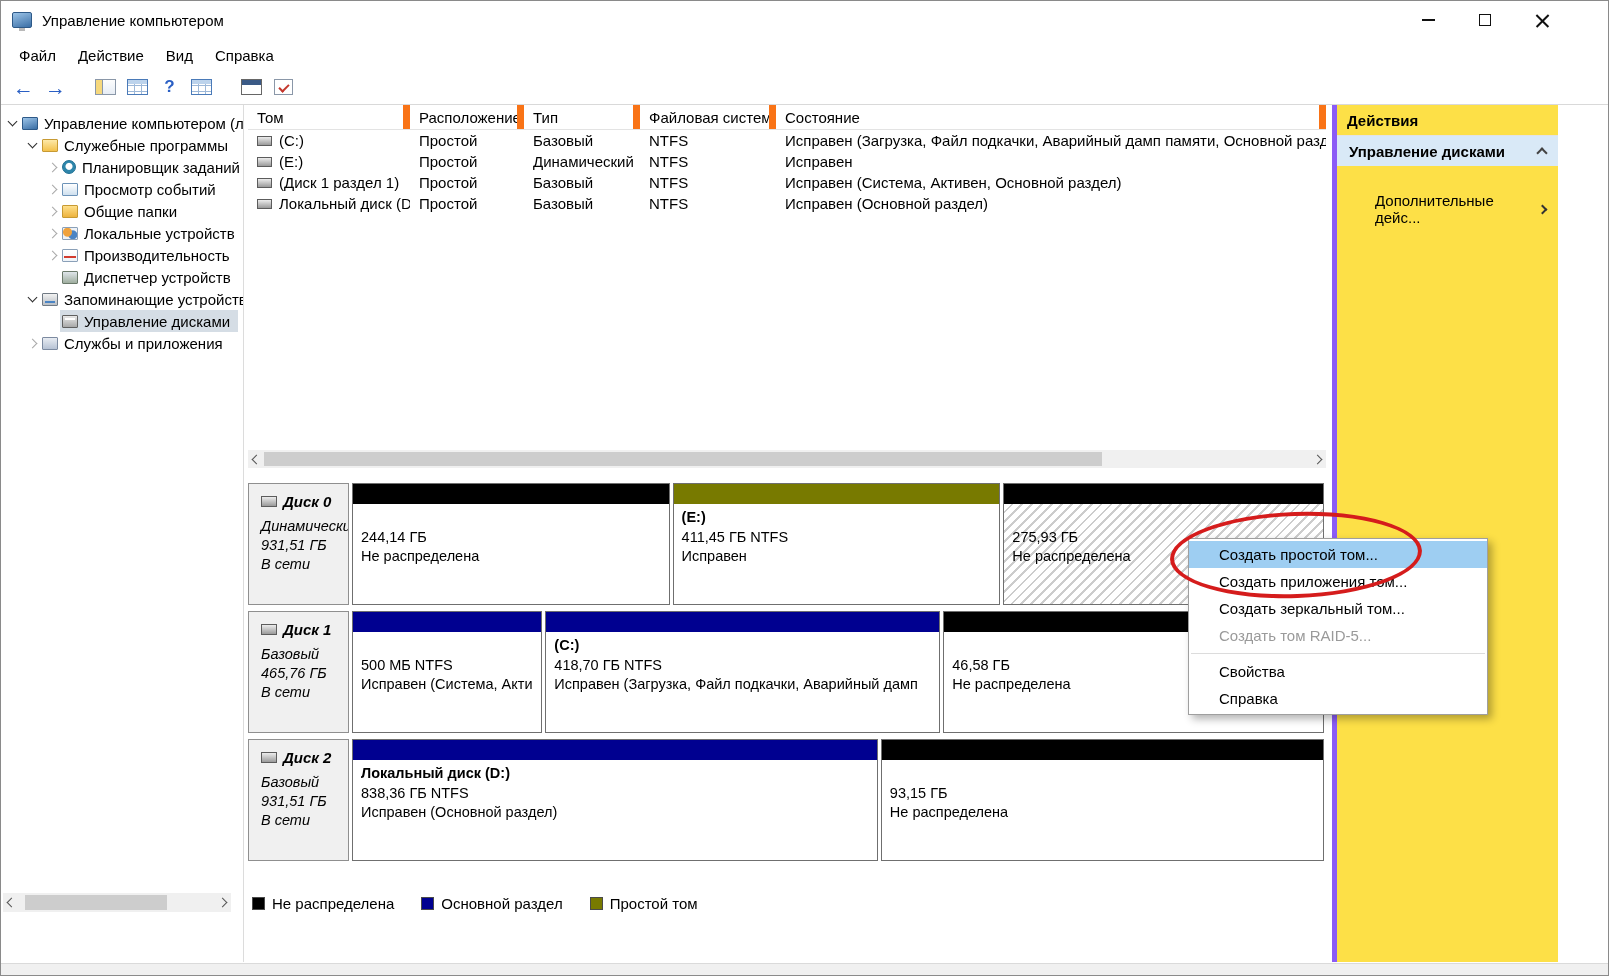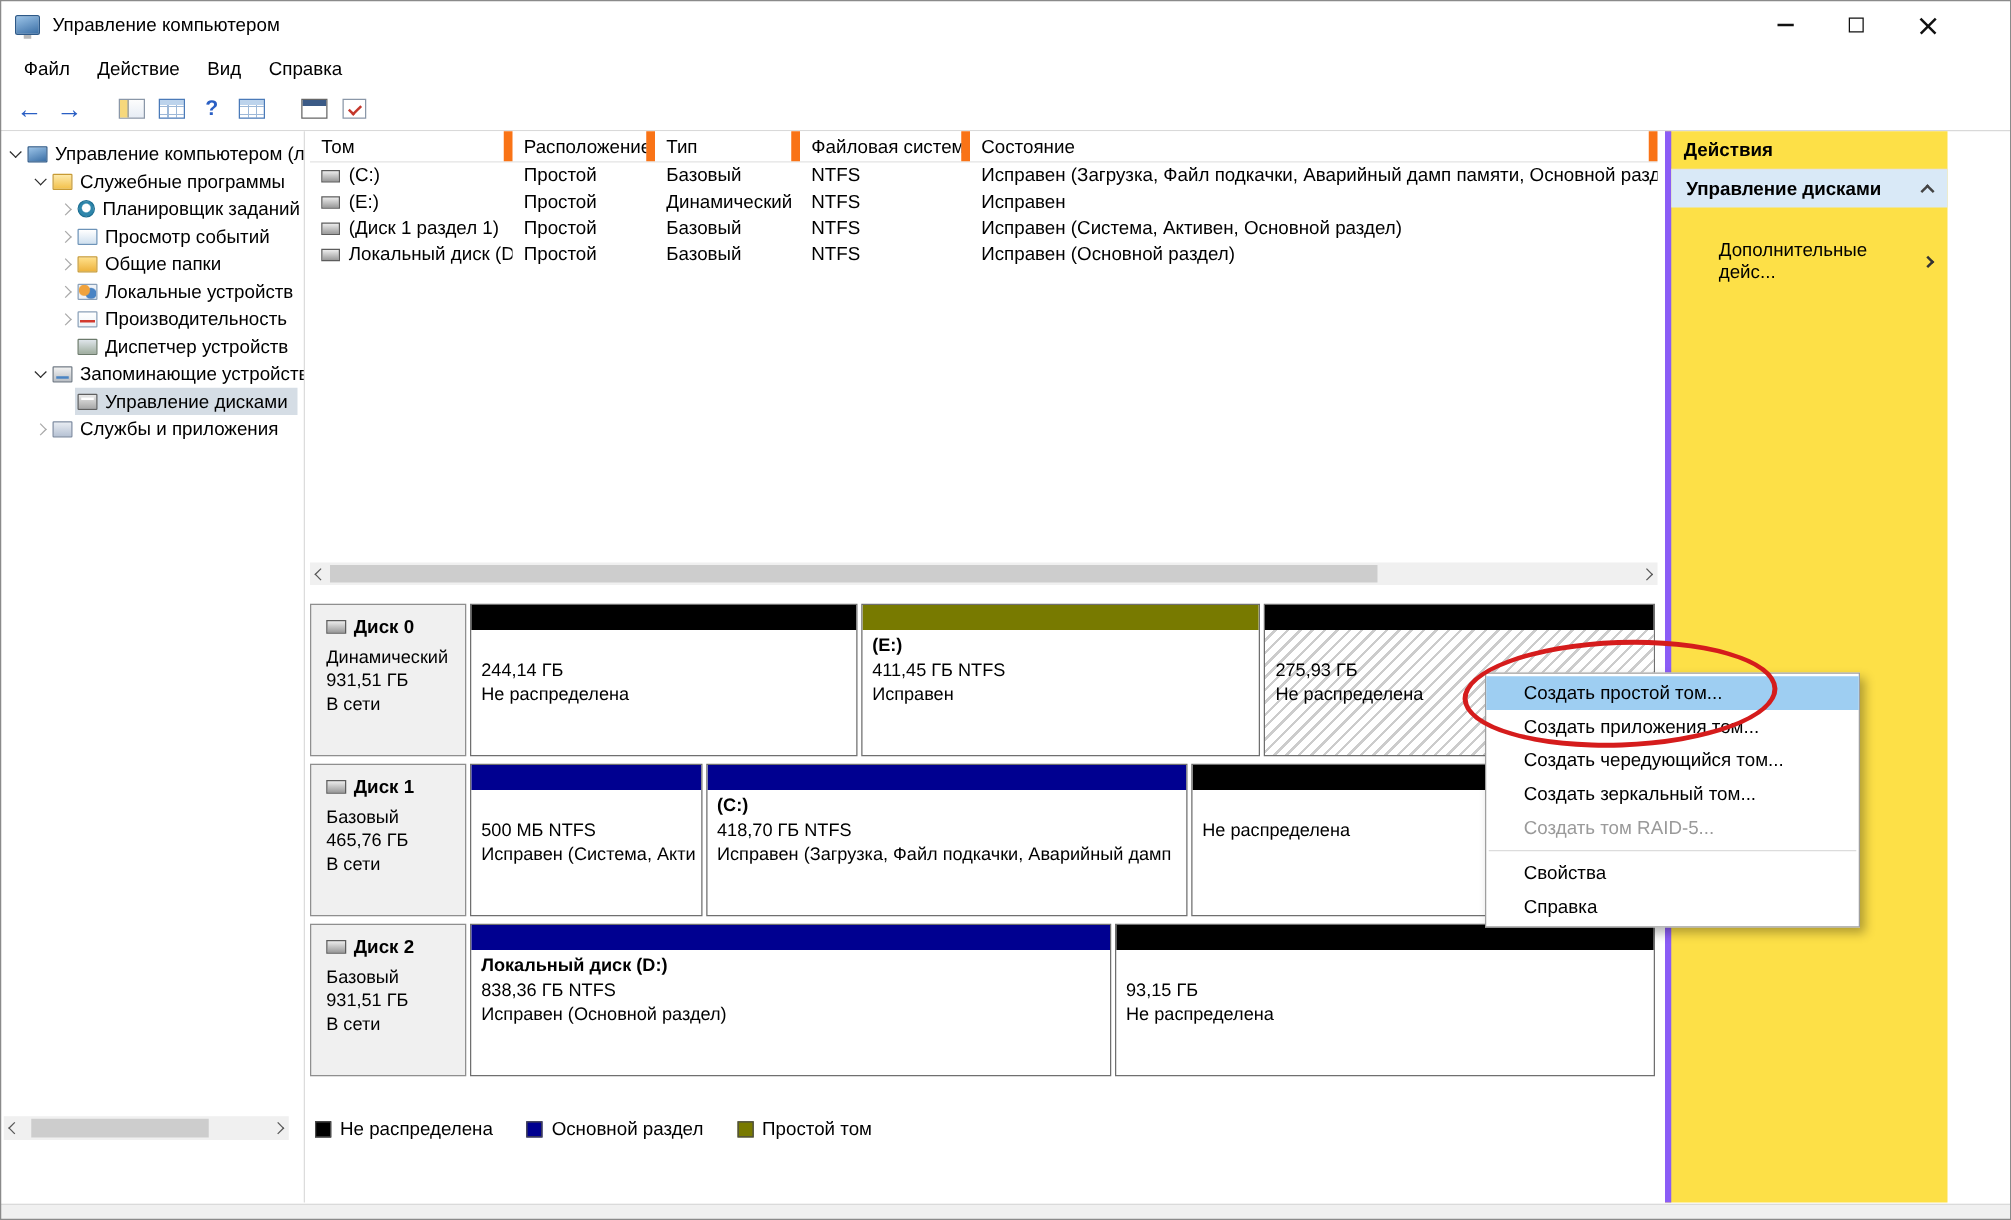--- a/index.html
+++ b/index.html
@@ -92,21 +92,21 @@
   .vol-header { position:absolute; left:4px; right:6px; top:0; height:25px; display:grid; grid-template-columns:162px 114px 116px 136px 1fr; border-bottom:1px solid #e3e3e3; }
   .vh { display:flex; align-items:center; padding-left:9px; border-right:7px solid #f97316; overflow:hidden; white-space:nowrap; }
   .vol-rows { position:absolute; left:4px; right:6px; top:25px; }
   .vrow { display:grid; grid-template-columns:162px 114px 116px 136px 1fr; height:21px; }
   .vc { display:flex; align-items:center; padding-left:9px; overflow:hidden; white-space:nowrap; }
   .vicon { width:15px; height:10px; background:linear-gradient(#ececec,#9a9a9a); border:1px solid #5c5c5c; margin-right:7px; flex:none; }
 
   
   .disk-area { position:absolute; left:4px; right:8px; top:378px; }
   .disk-row { display:flex; height:122px; margin-bottom:6px; }
-  .disk-label { width:125px; flex:none; border:1px solid #8f8f8f; background:#f0f0f0; padding:9px 0 0 12px; overflow:hidden; white-space:nowrap; }
+  .disk-label { width:101px; flex:none; border:1px solid #8f8f8f; background:#f0f0f0; padding:9px 0 0 12px; overflow:hidden; white-space:nowrap;font-style:italic; }
   .dname { font-weight:bold; display:flex; align-items:center; gap:6px; margin-bottom:7px; }
   .dicon { width:16px; height:11px; background:linear-gradient(#ececec,#9a9a9a); border:1px solid #5c5c5c; flex:none; }
   .dline { font-size:14.5px; line-height:19px; }
   .parts { flex:1; display:flex; gap:3px; margin-left:3px; }
   .part { border:1px solid #6f6f6f; background:#fff; display:flex; flex-direction:column; overflow:hidden; }
   .pbar { height:20px; flex:none; }
   .part.unalloc .pbar { background:var(--unallocated,#000); }
   .part.primary .pbar { background:var(--primary-partition,#000090); }
   .part.simple  .pbar { background:var(--simple-volume,#787a00); }
   .pbody { flex:1; padding:5px 8px 0; overflow:hidden; white-space:nowrap; font-size:14.5px; }
@@ -426,20 +426,21 @@
           <div class="pbody">
             <div class="ptitle">(C:)</div>
             <div class="pline">418,70 ГБ NTFS</div>
             <div class="pline">Исправен (Загрузка, Файл подкачки, Аварийный дамп</div>
           </div>
         </div>
         <div class="part unalloc" style="flex:372;">
           <div class="pbar"></div>
           <div class="pbody">
             <div class="ptitle"></div>
+            <div class="pline">46,58 ГБ</div>
             <div class="pline">Не распределена</div>
           </div>
         </div>
       </div>
     </div>
 
     <div class="disk-row">
       <div class="disk-label">
         <div class="dname">
             <span class="dicon"></span>
@@ -495,21 +496,20 @@
   </div>
   <div class="actions-more">
     <span>Дополнительные дейс...</span>
     <span class="chev-right"></span>
   </div>
 </div>
 
 <div class="context-menu">
   <div class="cm-item hl">Создать простой том...</div>
   <div class="cm-item">Создать приложения том...</div>
-  <div class="cm-item">Создать чередующийся том...</div>
   <div class="cm-item">Создать зеркальный том...</div>
   <div class="cm-item disabled">Создать том RAID-5...</div>
   <div class="cm-sep"></div>
   <div class="cm-item">Свойства</div>
   <div class="cm-item">Справка</div>
 </div>
 
 <div class="annotation-ellipse"></div>
 
 <div class="bottom-strip"></div>

